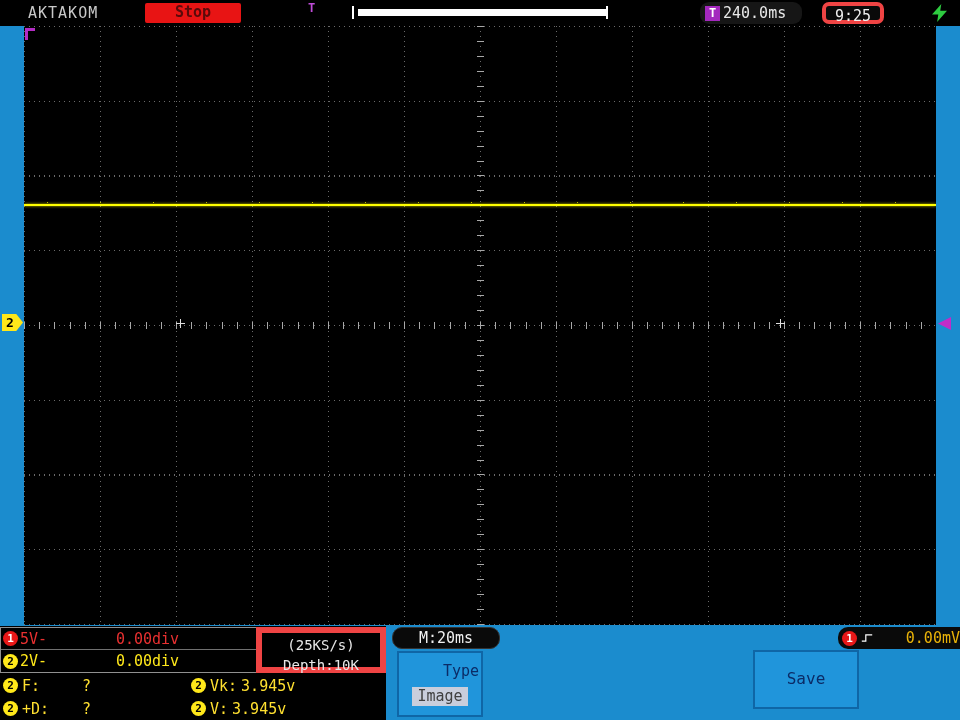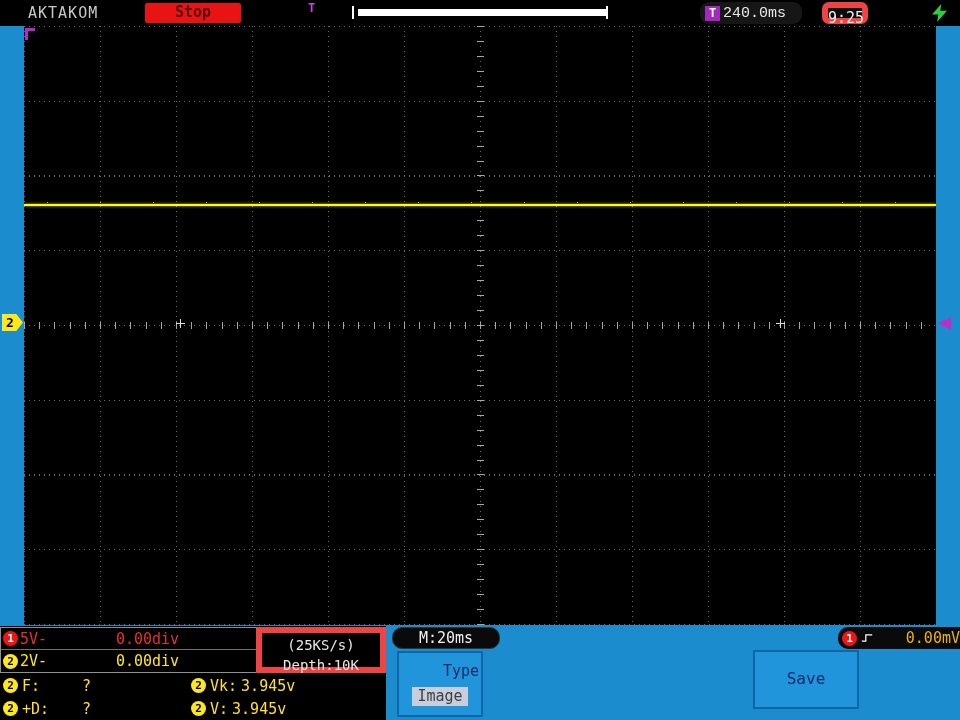--- a/index.html
+++ b/index.html
@@ -11,22 +11,22 @@
   #topbar { left:0; top:0; width:960px; height:26px; background:#000; }
   #brand { left:28px; top:4px; color:#c8c8c8; font-size:15px; letter-spacing:1px;text-align:center; }
   #stop-badge { left:145px; top:3px; width:96px; height:20px; background:#E81414; border-radius:2px;
                 color:#5a0a0a; font-size:15px; text-align:center; line-height:19px; font-weight:bold; }
   #mem-marker { left:308px; top:1px; color:#c04cd8; font-size:12px; font-weight:bold; }
   #mem-bar { left:352px; top:6px; width:256px; height:13px; border-left:2px solid #fff; border-right:2px solid #fff; }
   #mem-bar-fill { left:4px; top:3px; width:248px; height:7px; background:#fff; }
   #trig-time-badge { left:700px; top:2px; width:102px; height:22px; background:#161616; border-radius:9px;
                      display:flex; align-items:center; padding-left:5px; gap:3px; }
   #trig-time-icon { width:15px; height:15px; background:#A428BE; color:#fff; font-size:12px; text-align:center; line-height:15px; font-weight:bold; }
-  #trig-time-value { color:#e8e8e8; font-size:15px;font-family:Liberation Mono, monospace; }
-  #clock-badge { left:822px; top:2px; width:46px; height:22px; background:#0a0a0a; border:6px solid #ef4444;
+  #trig-time-value { color:#e8e8e8; font-size:15px; }
+  #clock-badge { left:822px; top:2px; width:62px; height:22px; background:#0a0a0a; border:4px solid #ef4444;
                  border-radius:7px; color:#f0f0f0; font-size:15px; text-align:center; line-height:20px; }
   #usb-icon { left:932px; top:4px; width:15px; height:18px; background:#2ECC40;
               clip-path:polygon(62% 0, 0 58%, 42% 58%, 34% 100%, 100% 38%, 55% 38%); }
 
   
   #display { left:24px; top:26px; width:912px; height:599px; background:#000; overflow:hidden; }
   .gridlayer { position:absolute; inset:0; }
   #grid-v { background-image:repeating-linear-gradient(to right, #6a6a6a 0 1px, transparent 1px 76px);
             -webkit-mask-image:repeating-linear-gradient(to bottom, #000 0 1px, transparent 1px 5px);
             mask-image:repeating-linear-gradient(to bottom, #000 0 1px, transparent 1px 5px); }

